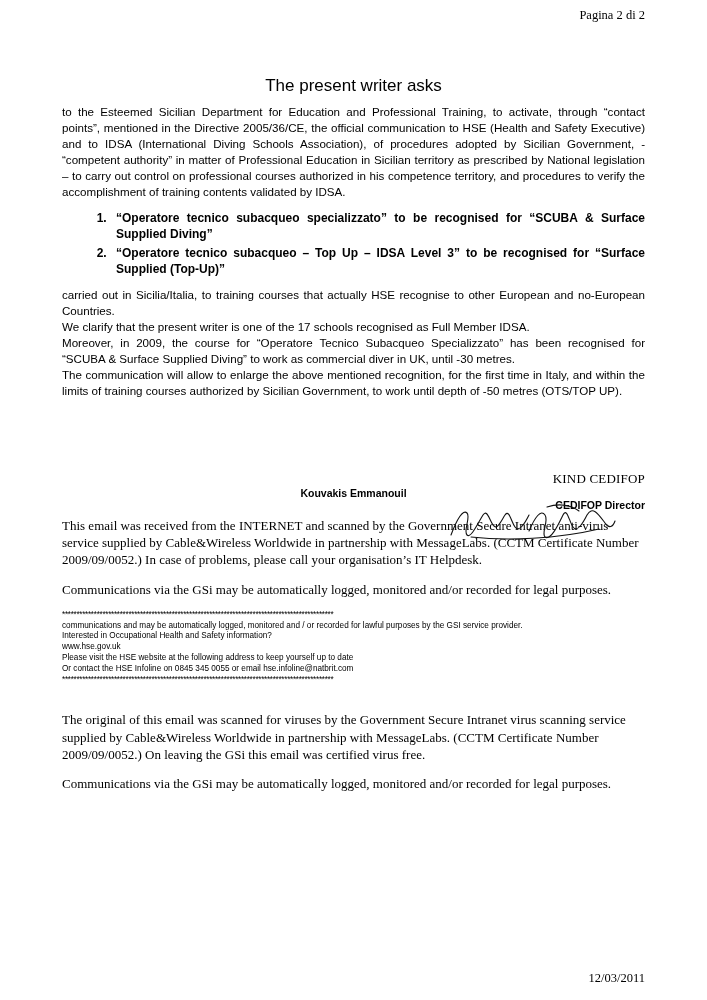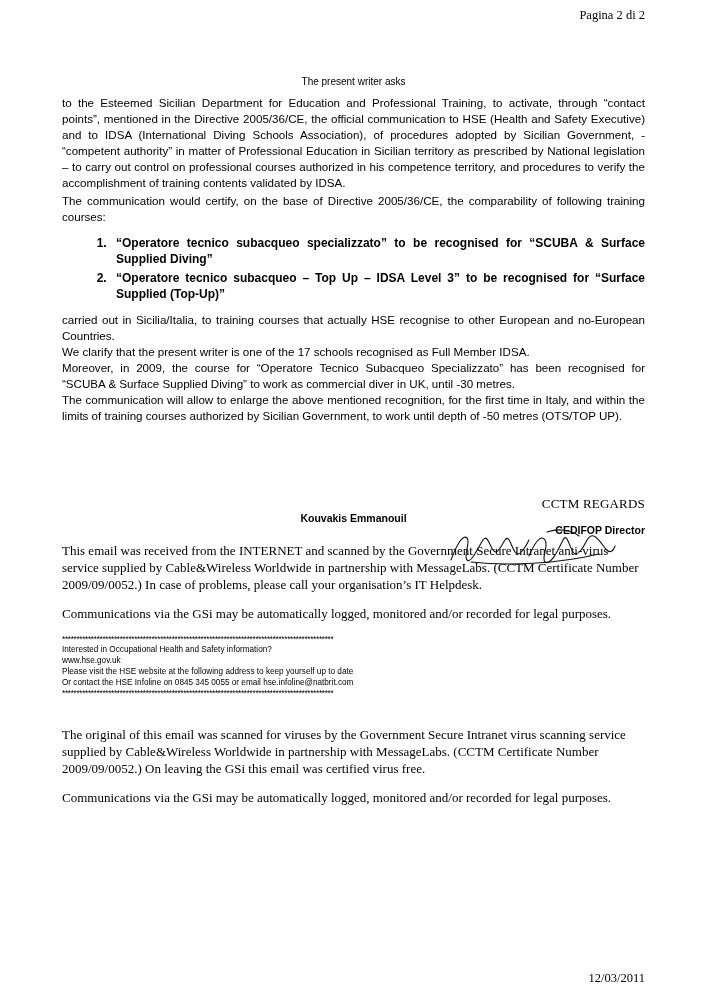--- a/index.html
+++ b/index.html
@@ -43,21 +43,21 @@
   }
   .first-block {
     font-size: 11.6px;
     text-align: justify;
     line-height: 1.38;
     margin-left: 22px;
     text-indent: -0px;
   }
   .center {
     text-align: center;
-    font-size: 10px;
+    font-size: 17px;
     margin-top: 18px;
     margin-bottom: 8px;
   }
   ol.courses {
     margin: 10px 0 10px 0;
     padding-left: 48px;
   }
   ol.courses li {
     font-size: 12px;
     font-weight: bold;
@@ -124,53 +124,53 @@
 
   <div class="page-header">Pagina 2 di 2</div>
 
   <div class="content">
 
 
     <div class="center">The present writer asks</div>
 
     <div class="para">to the Esteemed Sicilian Department for Education and Professional Training, to activate, through “contact points”, mentioned in the Directive 2005/36/CE, the official communication  to HSE (Health and Safety Executive) and to IDSA (International Diving Schools Association), of procedures adopted by Sicilian Government, - “competent authority” in matter of Professional Education in Sicilian territory as prescribed by National legislation – to carry out control on professional courses authorized in his competence territory, and procedures to verify the accomplishment of training contents validated by IDSA.</div>
 
-    <div class="para" style="margin-top:2px;">The communication would certify, on the base of Directive 2005/36/CE, the comparability of following training courses:</div>
 
     <ol class="courses">
       <li>“Operatore tecnico subacqueo specializzato” to be recognised for “SCUBA &amp; Surface Supplied Diving”</li>
       <li>“Operatore tecnico subacqueo – Top Up – IDSA Level 3” to be recognised for “Surface Supplied (Top-Up)”</li>
     </ol>
 
     <div class="para">carried out in Sicilia/Italia, to training courses that actually HSE recognise to other European and no-European Countries.</div>
     <div class="para">We clarify that the present writer is one of the 17 schools recognised as Full Member IDSA.</div>
     <div class="para">Moreover, in 2009, the course for “Operatore Tecnico Subacqueo Specializzato” has been recognised for  “SCUBA &amp; Surface Supplied Diving” to work as commercial diver in UK, until -30 metres.</div>
     <div class="para">The communication will allow to enlarge the above mentioned recognition, for the first time in Italy, and within the limits of training courses authorized by Sicilian Government, to work until depth of   -50 metres (OTS/TOP UP).</div>
 
     <div class="sign-wrap">
-      <div class="kind-regards">CCTM REGARDS</div>
+      <div class="kind-regards">KIND CEDIFOP</div>
       <div class="sign-name">Kouvakis Emmanouil</div>
       <div class="sign-title">CEDIFOP Director</div>
       <svg class="signature-svg" width="170" height="46" viewBox="0 0 170 46">
         <g fill="none" stroke="#111111" stroke-width="1.1" stroke-linecap="round">
           <path d="M4 34 C10 18, 16 8, 20 12 C24 16, 16 30, 20 34 C24 38, 32 20, 36 14 C40 8, 42 18, 46 24 C50 30, 54 20, 58 14 C62 8, 64 20, 68 26 C72 32, 78 22, 82 14"></path>
           <path d="M82 30 C88 16, 94 8, 98 14 C102 20, 94 32, 98 36 C104 40, 112 22, 116 14 C120 6, 122 20, 126 26 C130 32, 136 22, 140 14 C146 4, 152 14, 158 22 C162 28, 166 26, 168 20"></path>
           <path d="M24 36 C60 40, 110 38, 152 28"></path>
           <path d="M100 6 C112 2, 124 4, 132 10"></path>
         </g>
       </svg>
     </div>
 
     <div class="serif-block">
       <p>This email was received from the INTERNET and scanned by the Government Secure Intranet anti-virus service supplied by Cable&amp;Wireless Worldwide in partnership with MessageLabs. (CCTM Certificate Number 2009/09/0052.) In case of problems, please call your organisation’s IT Helpdesk.</p>
       <p>Communications via the GSi may be automatically logged, monitored and/or recorded for legal purposes.</p>
     </div>
 
     <div class="tiny">
       <span class="stars">**********************************************************************************************</span>
+      <span style="display:block">communications and may be automatically logged, monitored and / or recorded for lawful purposes by the GSI service provider.</span>
       <span style="display:block">Interested in Occupational Health and Safety information?</span>
       <span style="display:block">www.hse.gov.uk</span>
       <span style="display:block">Please visit the HSE website at the following address to keep yourself up to date</span>
       <span style="display:block">Or contact the HSE Infoline on 0845 345 0055 or email hse.infoline@natbrit.com</span>
       <span class="stars">**********************************************************************************************</span>
     </div>
 
     <div class="serif-block" style="margin-top:26px;">
       <p>The original of this email was scanned for viruses by the Government Secure Intranet virus scanning service supplied by Cable&amp;Wireless Worldwide in partnership with MessageLabs. (CCTM Certificate Number 2009/09/0052.) On leaving the GSi this email was certified virus free.</p>
       <p>Communications via the GSi may be automatically logged, monitored and/or recorded for legal purposes.</p>

